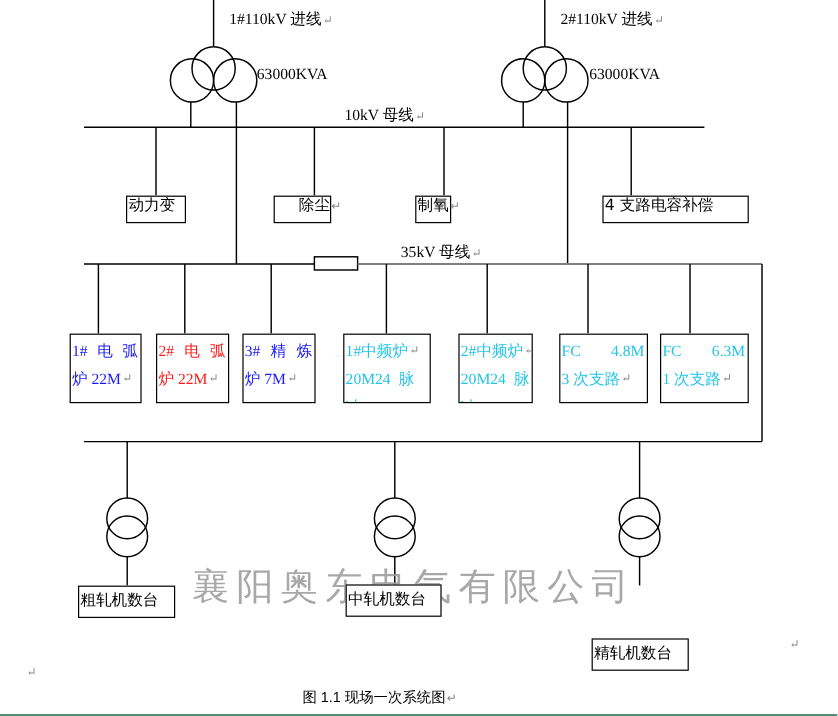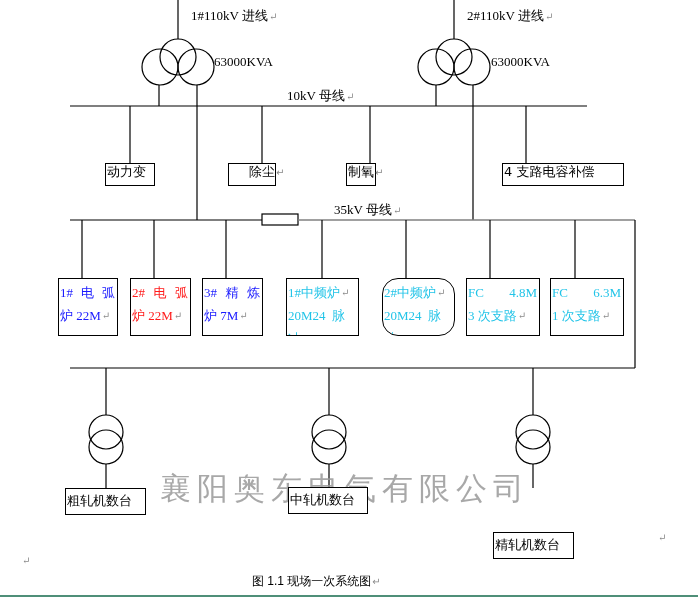--- a/index.html
+++ b/index.html
@@ -127,21 +127,21 @@
 <div class="fbox" style="left:286px;top:278px;width:73px;height:58px;color:#22c4e8;">
   <div class="row left">
       <span>1#中频炉</span>
       <span class="pm">↵</span>
     </div>
   <div class="row left" style="white-space:pre;"><span>20M24  脉</span></div>
   <div class="row left">
       <span>冲</span>
     </div>
 </div>
-<div class="fbox" style="left:382px;top:278px;width:73px;height:58px;color:#22c4e8;border-radius:16px;">
+<div class="fbox" style="left:382px;top:278px;width:62px;height:58px;color:#22c4e8;">
   <div class="row left">
       <span>2#中频炉</span>
       <span class="pm">↵</span>
     </div>
   <div class="row left" style="white-space:pre;"><span>20M24  脉</span></div>
   <div class="row left">
       <span>冲</span>
     </div>
 </div>
 <div class="fbox" style="left:466px;top:278px;width:74px;height:58px;color:#22c4e8;">

